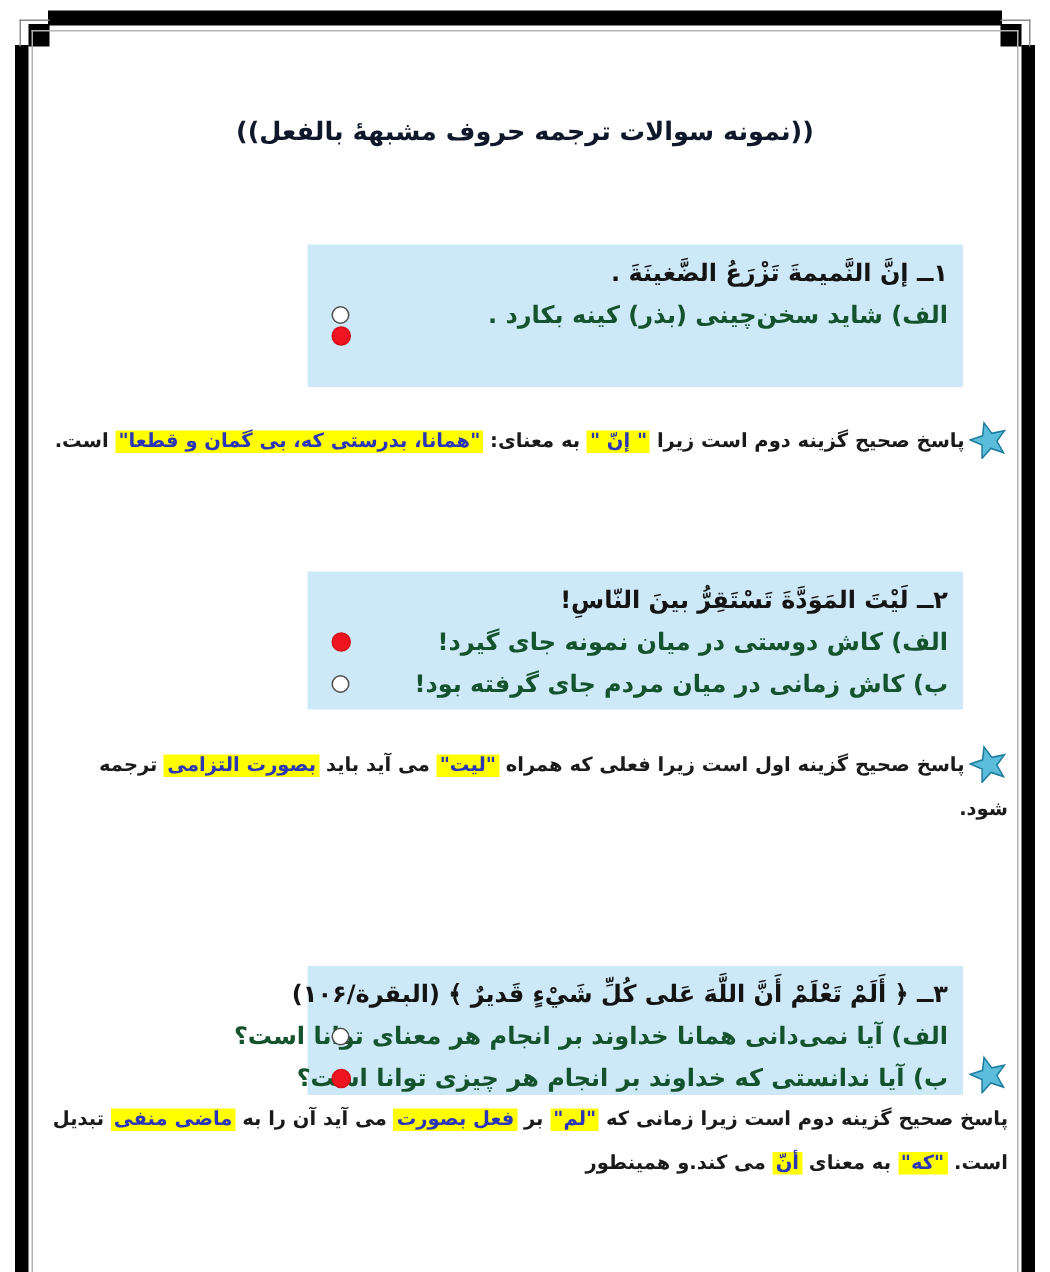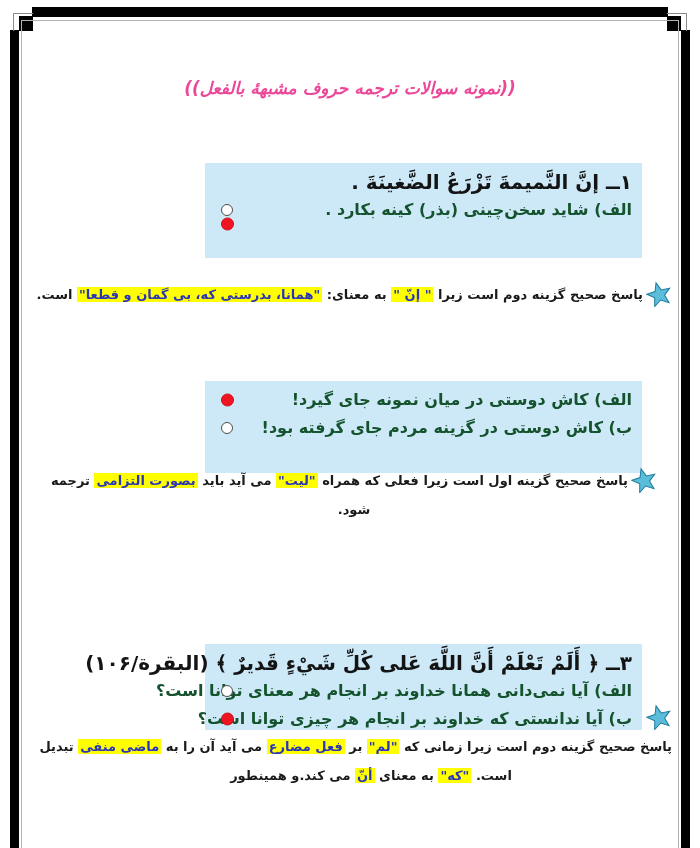--- a/index.html
+++ b/index.html
@@ -14,46 +14,46 @@
   .fr-step-tr{right:19px;top:16px;width:14px;height:15px;}
   .hairline{position:absolute;left:21px;right:21px;top:20px;bottom:-2px;
             border:1px solid #b3b3b3;border-bottom:none;background:transparent;}
   .corner-l{position:absolute;background:#8a8a8a;}
   .cl-tl-h{left:13px;top:13px;width:20px;height:1px;}
   .cl-tl-v{left:13px;top:13px;width:1px;height:18px;}
   .cl-tr-h{right:13px;top:13px;width:20px;height:1px;}
   .cl-tr-v{right:13px;top:13px;width:1px;height:18px;}
   
   .title{position:absolute;left:40px;right:40px;top:78px;text-align:center;
-         color:#ec4899;font-weight:bold;font-size:17px;direction:rtl;font-style:italic;}
+         color:#0f172a;font-weight:bold;font-size:17px;direction:rtl;}
   
   .qbox{position:absolute;left:205px;width:437px;background:#cde9f7;
         direction:rtl;box-sizing:border-box;padding:5px 10px 4px 8px;}
   .qbox.q1{top:163px;height:95px;}
   .qbox.q2{top:381px;height:92px;}
   .qbox.q3{top:644px;height:86px;}
-  .stem{font-size:20px;font-weight:bold;color:#141414;line-height:28px;
+  .stem{font-size:16px;font-weight:bold;color:#141414;line-height:28px;
         white-space:nowrap;}
   .opt{position:relative;font-size:16px;font-weight:bold;color:#14532d;
        line-height:28px;white-space:nowrap;padding-left:40px;}
   .radio{position:absolute;left:8px;top:50%;transform:translateY(-50%);
          width:10px;height:10px;border:1.7px solid #4d4d4d;border-radius:50%;
          background:#fff;box-sizing:content-box;}
   .radio.on{background:#ee1520;border-color:#d40d18;width:11px;height:11px;}
   
   .answer{position:absolute;left:36px;right:28px;direction:rtl;text-align:right;
           font-size:13px;font-weight:bold;color:#1a1a1a;line-height:29px;}
   .ans-line{white-space:nowrap;}
   .ans-line .hl, .ans-line-ltr .hl{background:#ffff00;color:#2a35b8;padding:0 2px;}
-  .ans-line-ltr{direction:ltr;text-align:center;white-space:nowrap;margin-left:34px;}
+  .ans-line-ltr{direction:ltr;text-align:right;white-space:nowrap;margin-left:34px;}
   .ans-line-ltr span, .ans-line span{unicode-bidi:isolate;direction:rtl;}
   .star{display:inline-block;width:26px;height:26px;vertical-align:-8px;
         margin-left:3px;}
   .a1{top:280px;}
-  .a2{top:466px;text-align:center;}
+  .a2{top:496px;}
   .a3{top:703px;}
 </style>
 </head>
 <body>
 
 <div class="page">
 
   <div class="fr fr-top"></div>
   <div class="fr fr-left"></div>
   <div class="fr fr-right"></div>
@@ -82,26 +82,27 @@
     <span class="star">
       <svg viewBox="0 0 26 26" width="26" height="26">
           <g transform="rotate(-15 13 13)">
         <path d="M13 1.5 L16.2 9.6 L24.8 10.1 L18.1 15.5 L20.4 24 L13 19.2 L5.6 24 L7.9 15.5 L1.2 10.1 L9.8 9.6 Z" fill="#5cbdda" stroke="#1d7d9e" stroke-width="1"></path>
           </g>
         </svg>
     </span><span class="ans-line"><span class="seg">پاسخ صحیح گزینه دوم است زیرا</span> <span class="hl">" إنّ "</span> <span class="seg">به معنای:</span> <span class="hl">"همانا، بدرستی که، بی گمان و قطعا"</span> <span class="seg">است.</span></span>
   </div>
 
   <div class="qbox q2">
+    <div class="stem">٢ــ لَيْتَ المَوَدَّةَ تَسْتَقِرُّ بينَ النّاسِ!</div>
     <div class="opt">
       <span>الف) کاش دوستی در میان نمونه جای گیرد!</span>
       <span class="radio on"></span>
     </div>
     <div class="opt">
-      <span>ب) کاش دوستی در گزینه مردم جای گرفته بود!</span>
+      <span>ب) کاش زمانی در میان مردم جای گرفته بود!</span>
       <span class="radio"></span>
     </div>
   </div>
 
   <div class="answer a2">
     <span class="star">
       <svg viewBox="0 0 26 26" width="26" height="26">
           <g transform="rotate(-15 13 13)">
         <path d="M13 1.5 L16.2 9.6 L24.8 10.1 L18.1 15.5 L20.4 24 L13 19.2 L5.6 24 L7.9 15.5 L1.2 10.1 L9.8 9.6 Z" fill="#5cbdda" stroke="#1d7d9e" stroke-width="1"></path>
           </g>
@@ -122,17 +123,17 @@
     </div>
   </div>
 
   <div class="answer a3">
     <span class="star">
       <svg viewBox="0 0 26 26" width="26" height="26">
           <g transform="rotate(-15 13 13)">
         <path d="M13 1.5 L16.2 9.6 L24.8 10.1 L18.1 15.5 L20.4 24 L13 19.2 L5.6 24 L7.9 15.5 L1.2 10.1 L9.8 9.6 Z" fill="#5cbdda" stroke="#1d7d9e" stroke-width="1"></path>
           </g>
         </svg>
-    </span><span class="ans-line"><span class="seg">پاسخ صحیح گزینه دوم است زیرا زمانی که</span> <span class="hl">"لم"</span> <span class="seg">بر</span> <span class="hl">فعل مضارع</span> <span class="seg">می آید آن را به</span> <span class="hl">ماضی منفی</span> <span class="seg">تبدیل</span></span>
+    </span><span class="ans-line"><span class="seg">پاسخ صحیح گزینه دوم است زیرا زمانی که</span> <span class="hl">"لم"</span> <span class="seg">بر</span> <span class="hl">فعل بصورت</span> <span class="seg">می آید آن را به</span> <span class="hl">ماضی منفی</span> <span class="seg">تبدیل</span></span>
     <div class="ans-line-ltr"><span class="seg">می کند.و همینطور</span> <span class="hl">أنّ</span> <span class="seg">به معنای</span> <span class="hl">"که"</span> <span class="seg">است.</span></div>
   </div>
 
 </div>
 
 </body></html>

